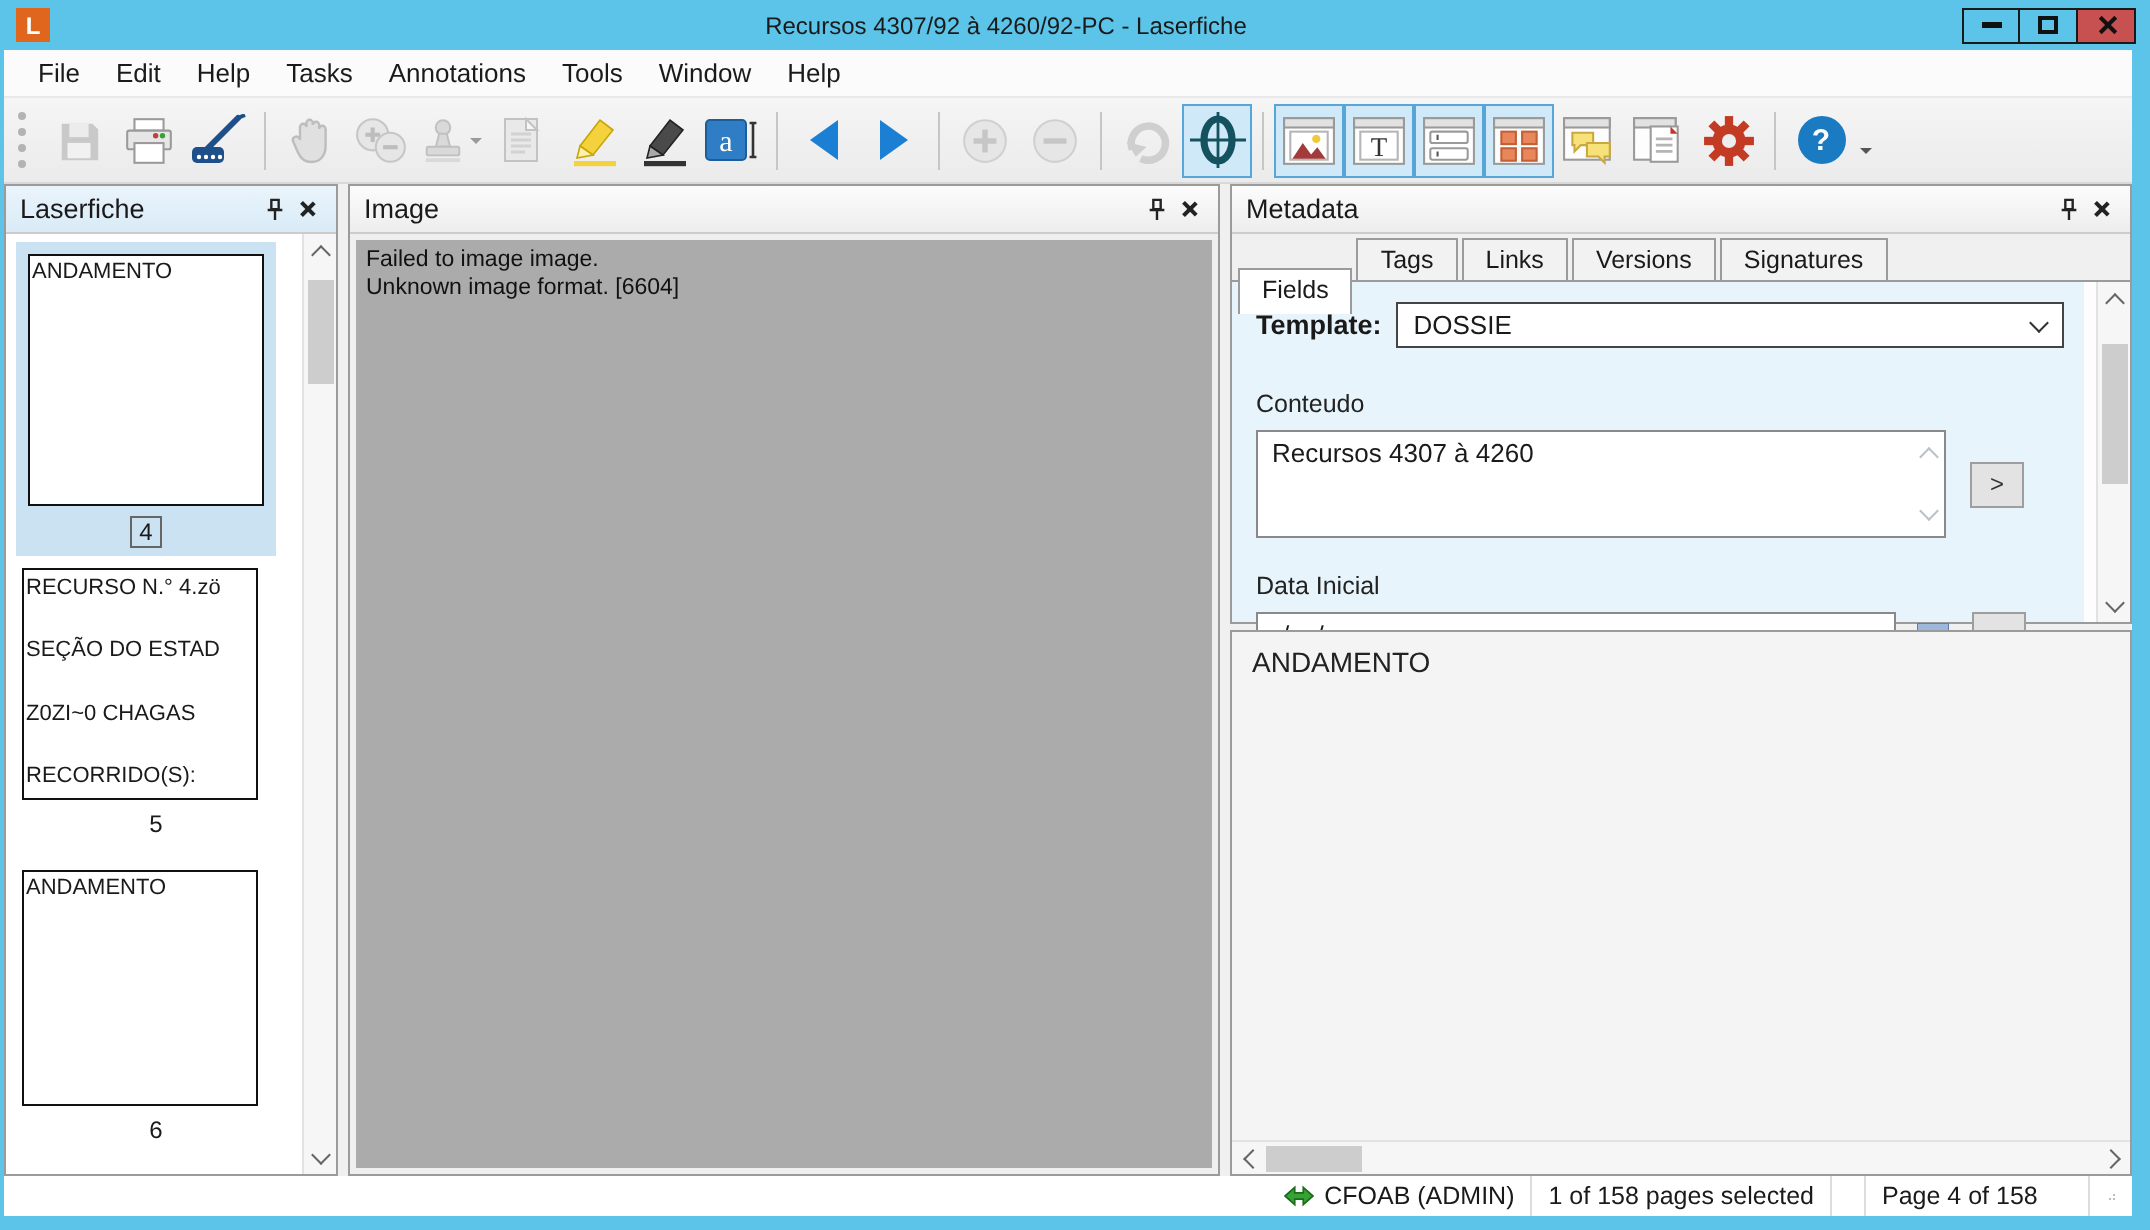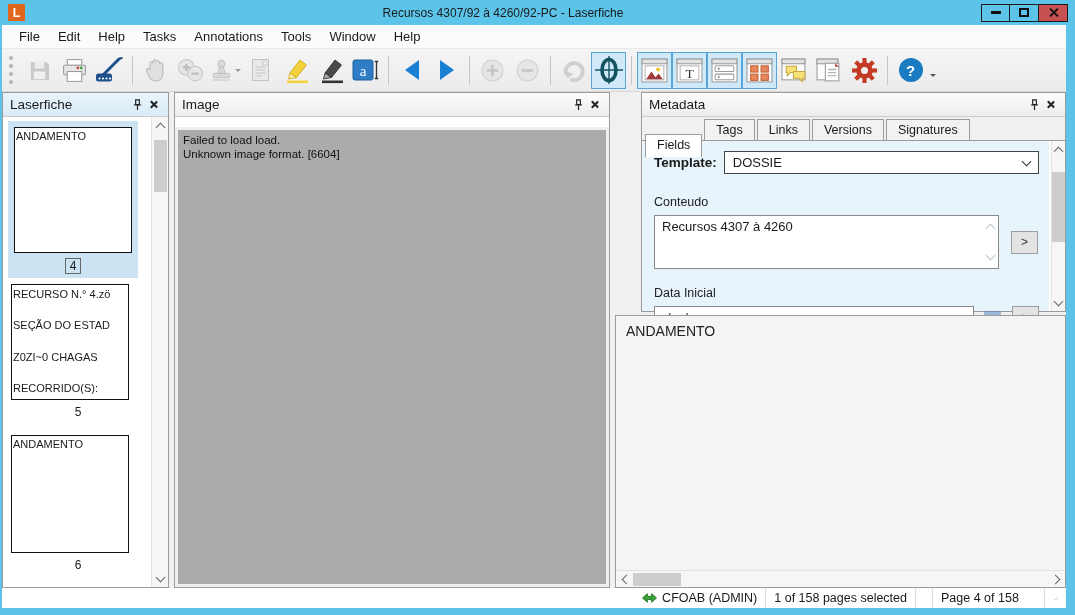--- a/index.html
+++ b/index.html
@@ -80,27 +80,27 @@
   .thumblist { flex:1; padding:4px 0 0 2px; overflow:hidden; }
   .thumbitem { margin-bottom:6px; }
   .thumbitem.selected { background:#cbe2f3; padding:6px 0 4px; width:130px; margin-left:3px; }
   .tpage { width:118px; background:#fff; border:1px solid #111; font-size:11px;
            padding:2px 1px; overflow:hidden; margin:0 auto; line-height:1.1; }
   .tpage.multiline { display:flex; flex-direction:column; justify-content:space-between; padding:3px 1px 5px; }
   .tnum { text-align:center; font-size:12px; margin-top:5px; }
   .numbox { border:1px solid #666; padding:0 4px; display:inline-block; }
 
   
-  .image-panel { flex:1;gap:10px; }
+  .image-panel { flex:1; }
   .imgbody { flex:1; background:#ababab; border:3px solid #efefef; padding:3px 5px;
              font-size:11.5px; color:#111; line-height:1.25; }
 
   
   .rightcol { width:451px; display:flex; flex-direction:column; min-height:0; }
-  .meta-panel { height:220px;margin-left:26px; }
+  .meta-panel { height:220px; }
   .tabsrow { height:24px; background:#f0f0f0; display:flex; align-items:flex-end;
              padding-left:3px; border-bottom:1px solid #9b9b9b; gap:2px; }
   .tab { font-size:12.5px; padding:3px 11px 3px; border:1px solid #9b9b9b; border-bottom:none;
          background:#f2f2f2; }
   .tab.active { background:#fff; position:relative; top:17px; padding-bottom:5px; }
   .fieldsbody { flex:1; display:flex; min-height:0; background:#fdfdfd; }
   .fieldsinner { flex:1; background:#e8f4fb; padding:10px 10px 0 12px; }
   .fieldsgap { width:6px; background:#fdfdfd; }
   .template-row { display:flex; align-items:center; gap:7px; }
   .tlabel { font-weight:bold; font-size:13.5px; }
@@ -432,21 +432,21 @@
           <span class="hicon">
             <svg width="11" height="12" viewBox="0 0 12 13">
                 <path d="M4 1 h4 v5 h-4 z M2 6.5 h8 M6 6.5 v5.5" stroke="#222" fill="none" stroke-width="1.3"></path>
               </svg>
           </span>
           <span class="hicon">
               <span class="xglyph"></span>
             </span>
         </div>
         <div class="imgbody">
-          <div>Failed to load load.</div>
+          <div>Failed to image image.</div>
           <div>Unknown image format. [6604]</div>
         </div>
       </div>
 
       <div class="vsplit"></div>
 
       <div class="rightcol">
 
         <div class="panel meta-panel">
           <div class="phead">

